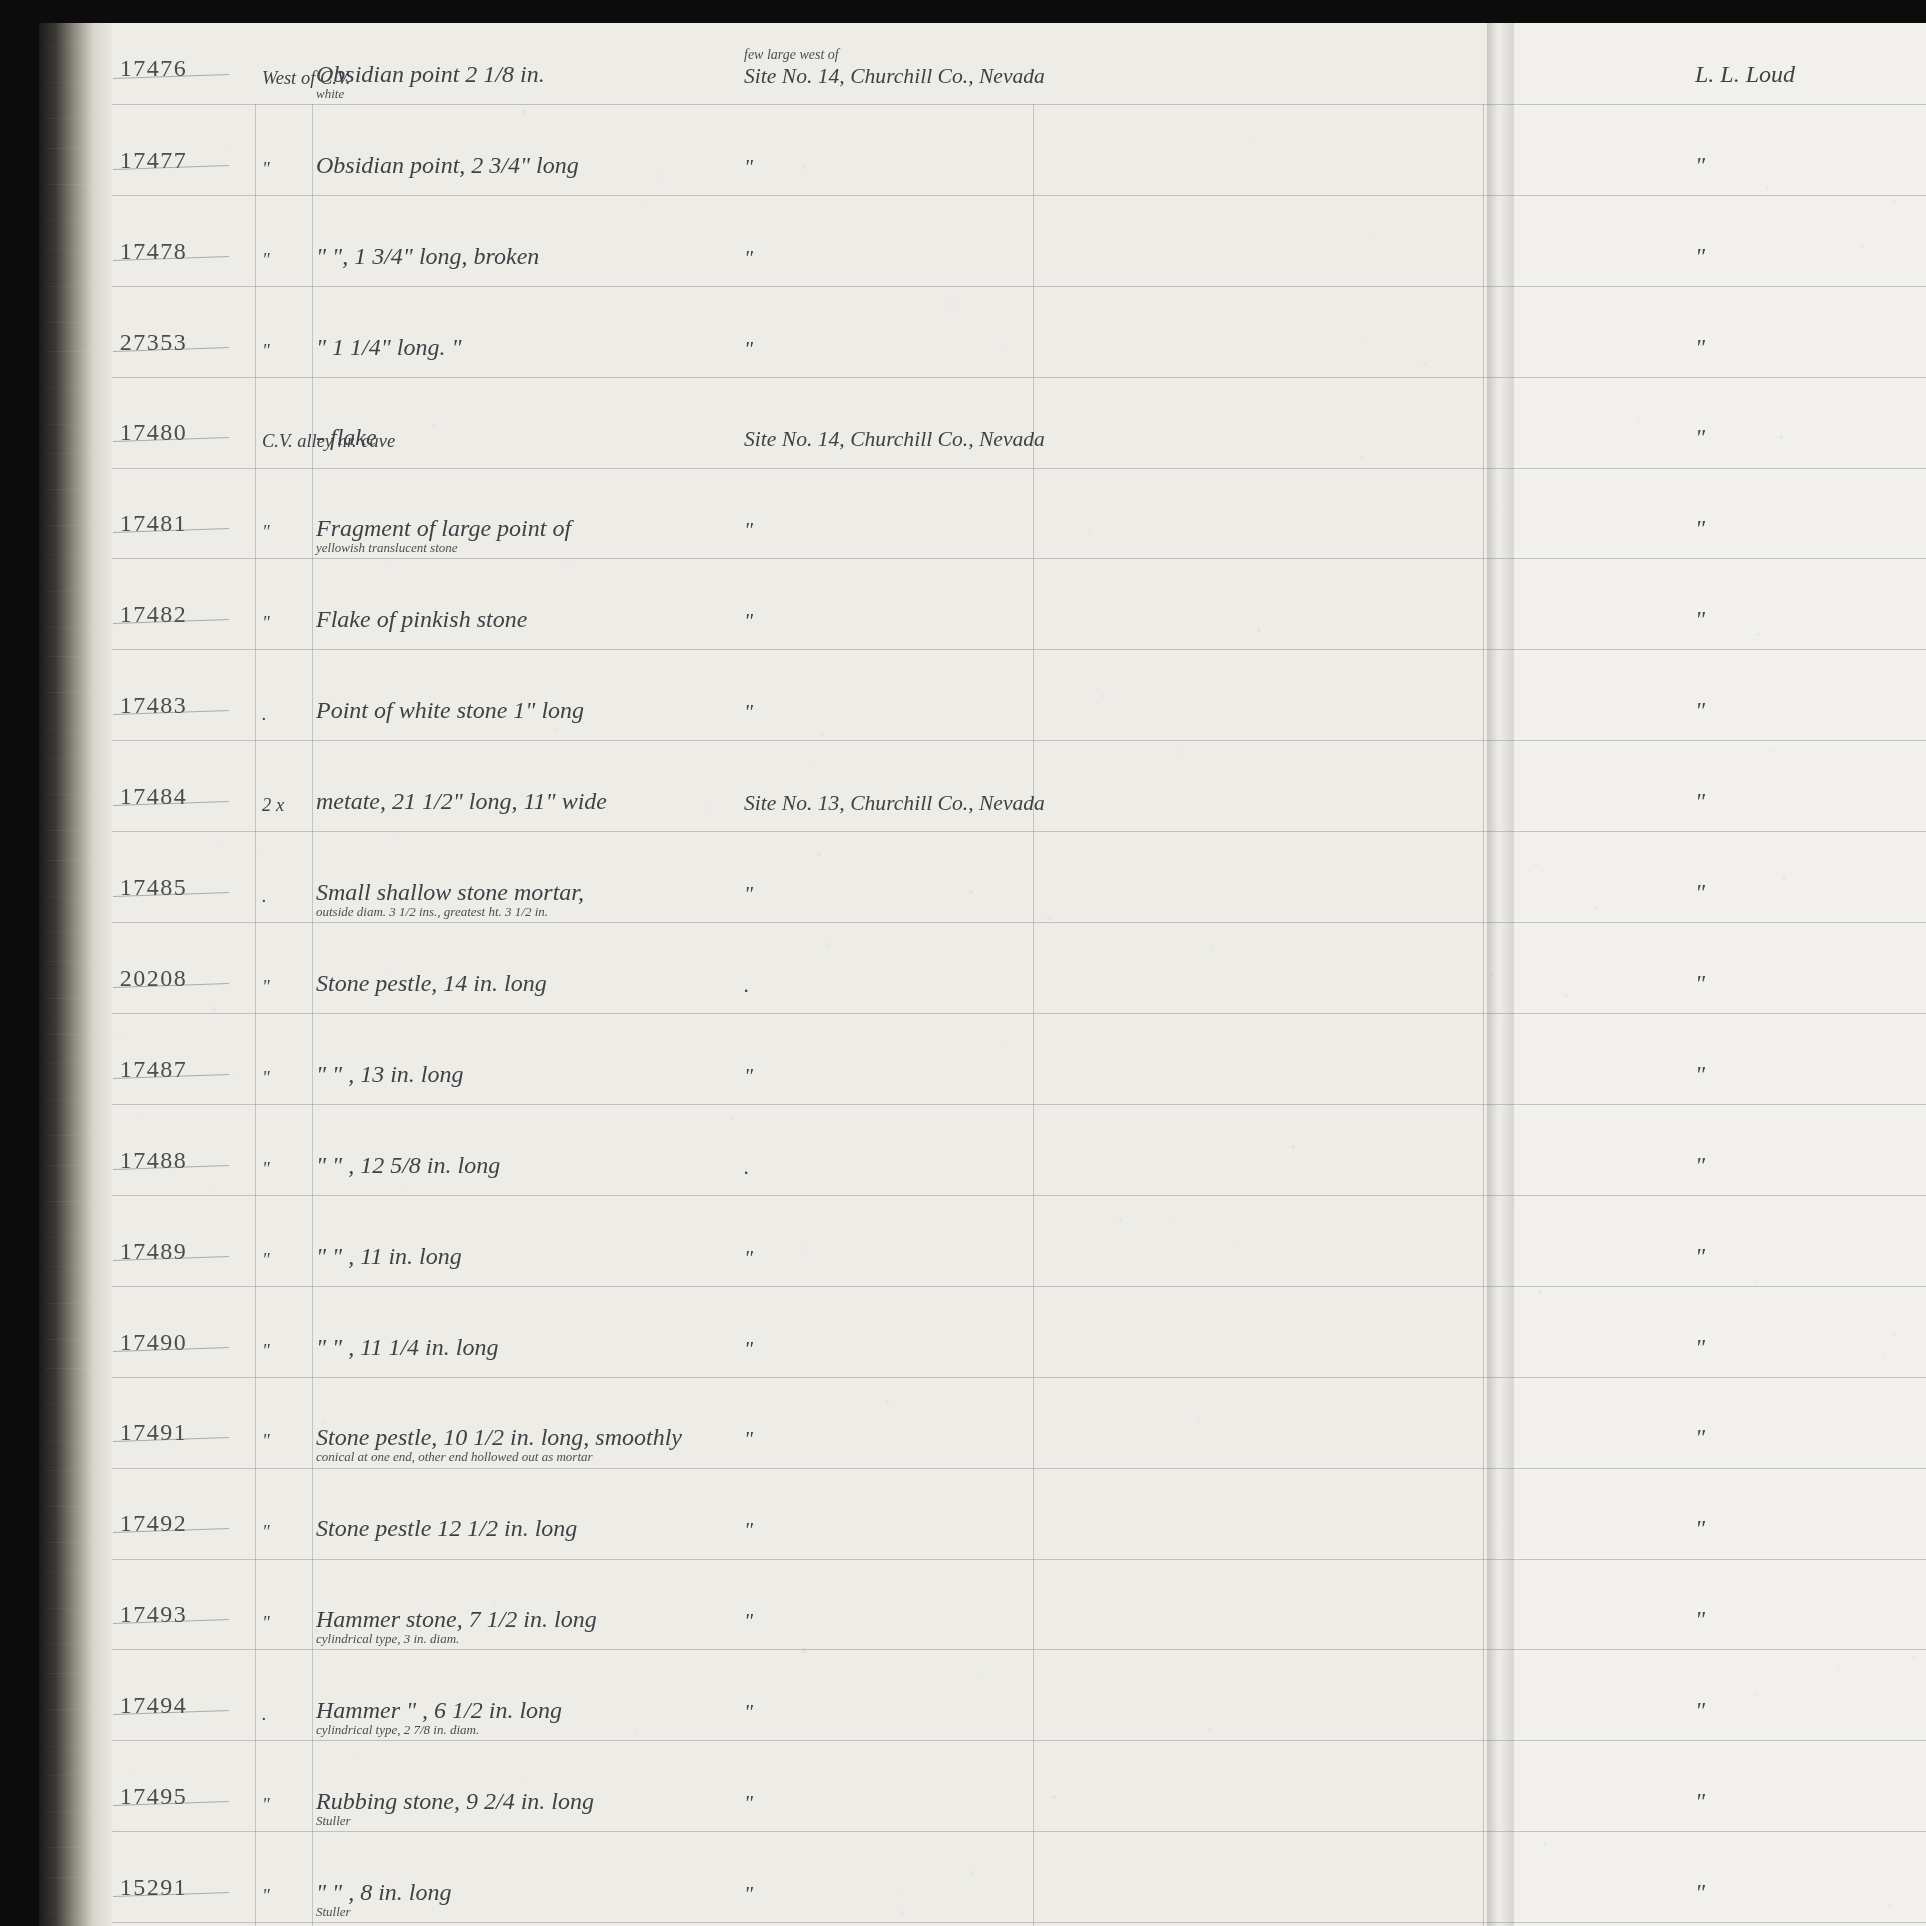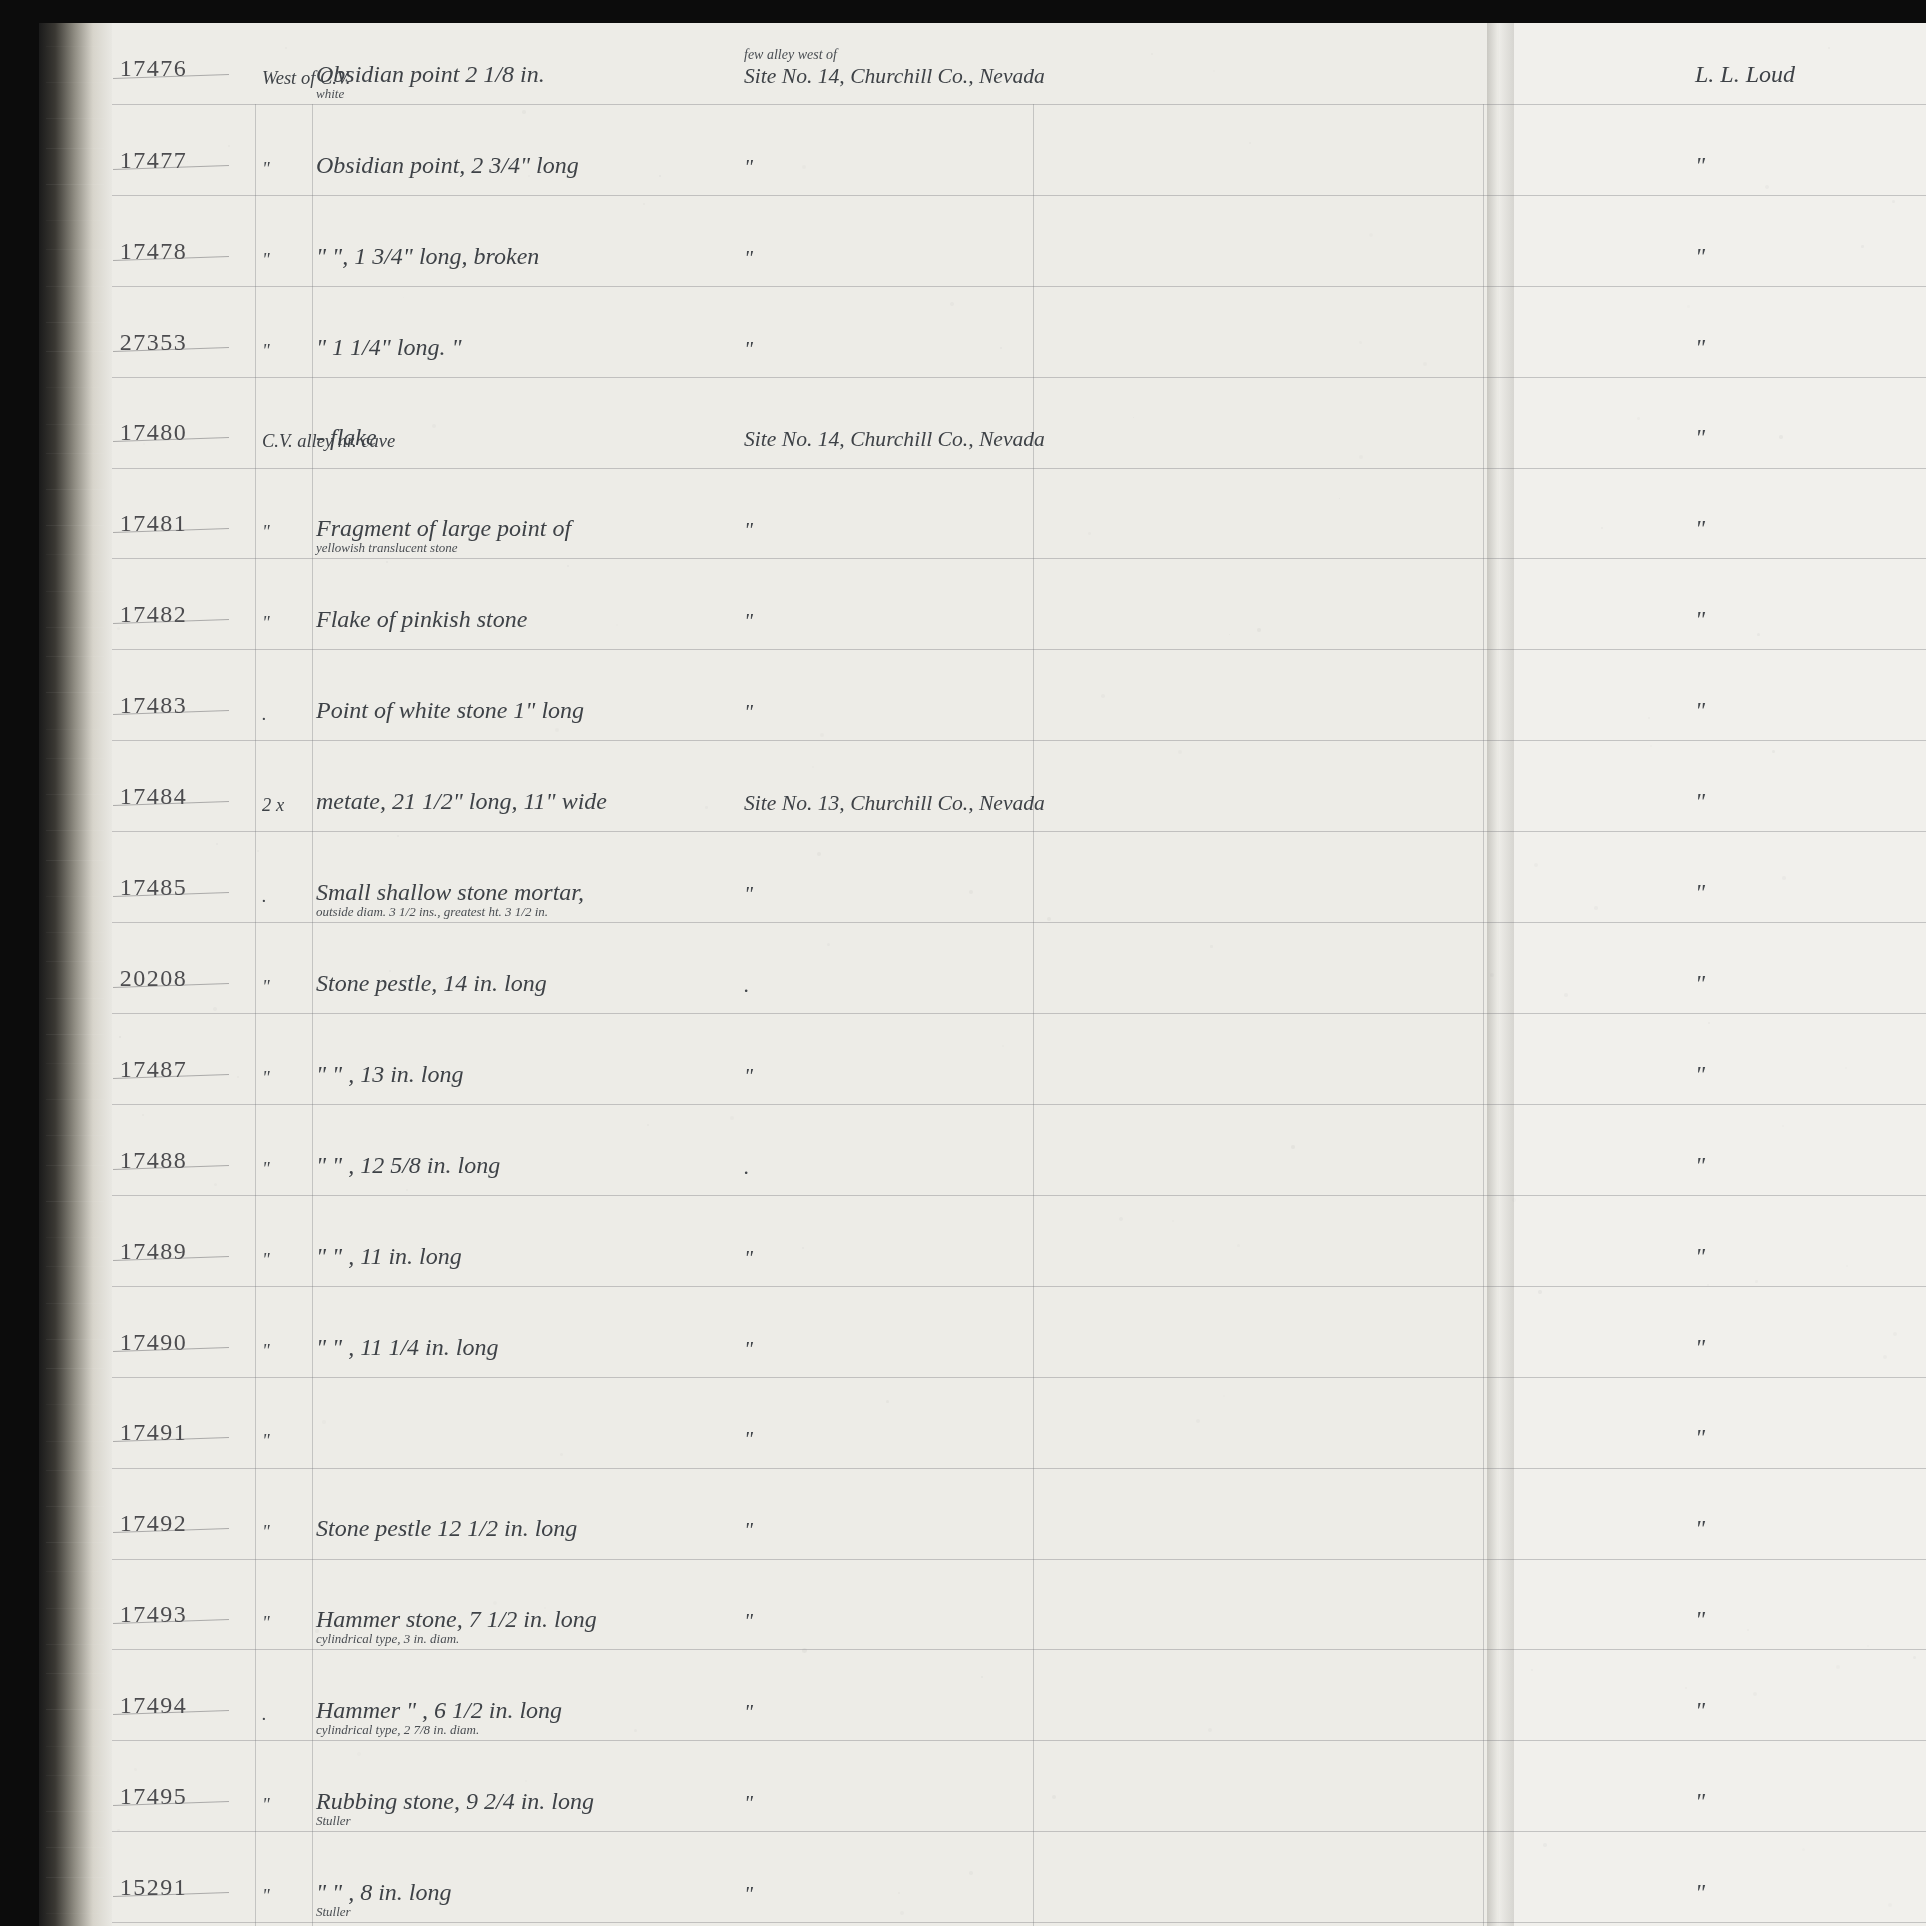--- a/index.html
+++ b/index.html
@@ -221,21 +221,21 @@
     <div class="vrule" style="left:1371px"></div>
 
   </div>
 
   <div class="ledger" id="ledger">
       <div class="row" style="top:10.8px">
         <div class="cell catno">17476</div>
         <div class="cat-strike"></div>
         <div class="cell hand col-qual">West of C.V.</div>
         <div class="cell hand col-desc"><span>Obsidian point 2 1/8 in.</span><span class="sub">white</span></div>
-        <div class="cell hand col-site"><span class="supnote" style="position:absolute; top:-17px; left:0;">few alley west of</span><span>Site No. 14, Churchill Co., Nevada</span></div>
+        <div class="cell hand col-site"><span class="supnote" style="position:absolute; top:-17px; left:0;">few large west of</span><span>Site No. 14, Churchill Co., Nevada</span></div>
         <div class="cell hand col-coll">L. L. Loud</div>
         <div class="cell hand col-mat pencil"><span></span></div>
       </div>
       <div class="row" style="top:102px">
         <div class="cell catno">17477</div>
         <div class="cat-strike"></div>
         <div class="cell hand col-qual ditto">"</div>
         <div class="cell hand col-desc"><span>Obsidian point, 2 3/4" long</span></div>
         <div class="cell hand col-site ditto"><span>"</span></div>
         <div class="cell hand col-coll ditto">"</div>
@@ -352,20 +352,21 @@
         <div class="cell hand col-qual ditto">"</div>
         <div class="cell hand col-desc"><span>"           " , 11 1/4 in. long</span></div>
         <div class="cell hand col-site ditto"><span>"</span></div>
         <div class="cell hand col-coll ditto">"</div>
         <div class="cell hand col-mat pencil"><span></span></div>
       </div>
       <div class="row" style="top:1374px">
         <div class="cell catno">17491</div>
         <div class="cat-strike"></div>
         <div class="cell hand col-qual ditto">"</div>
+        <div class="cell hand col-desc"><span>Stone pestle, 10 1/2 in. long, smoothly</span><span class="sub">conical at one end, other end hollowed out as mortar</span></div>
         <div class="cell hand col-site ditto"><span>"</span></div>
         <div class="cell hand col-coll ditto">"</div>
       </div>
       <div class="row" style="top:1465px">
         <div class="cell catno">17492</div>
         <div class="cat-strike"></div>
         <div class="cell hand col-qual ditto">"</div>
         <div class="cell hand col-desc"><span>Stone pestle 12 1/2 in. long</span></div>
         <div class="cell hand col-site ditto"><span>"</span></div>
         <div class="cell hand col-coll ditto">"</div>

